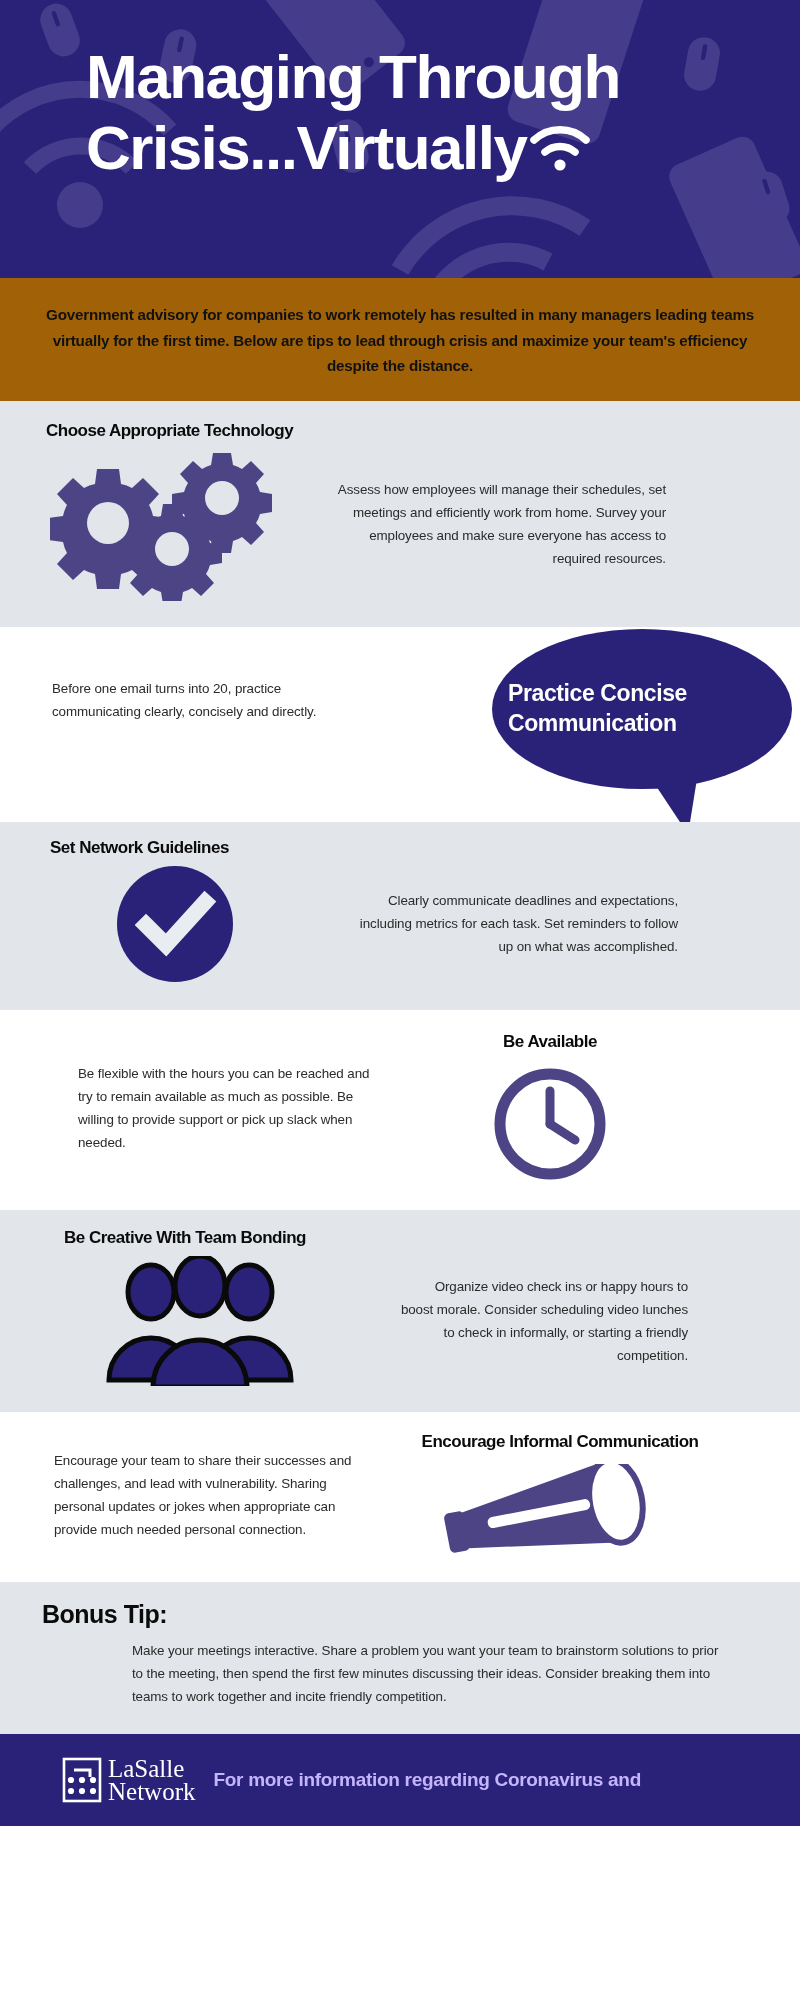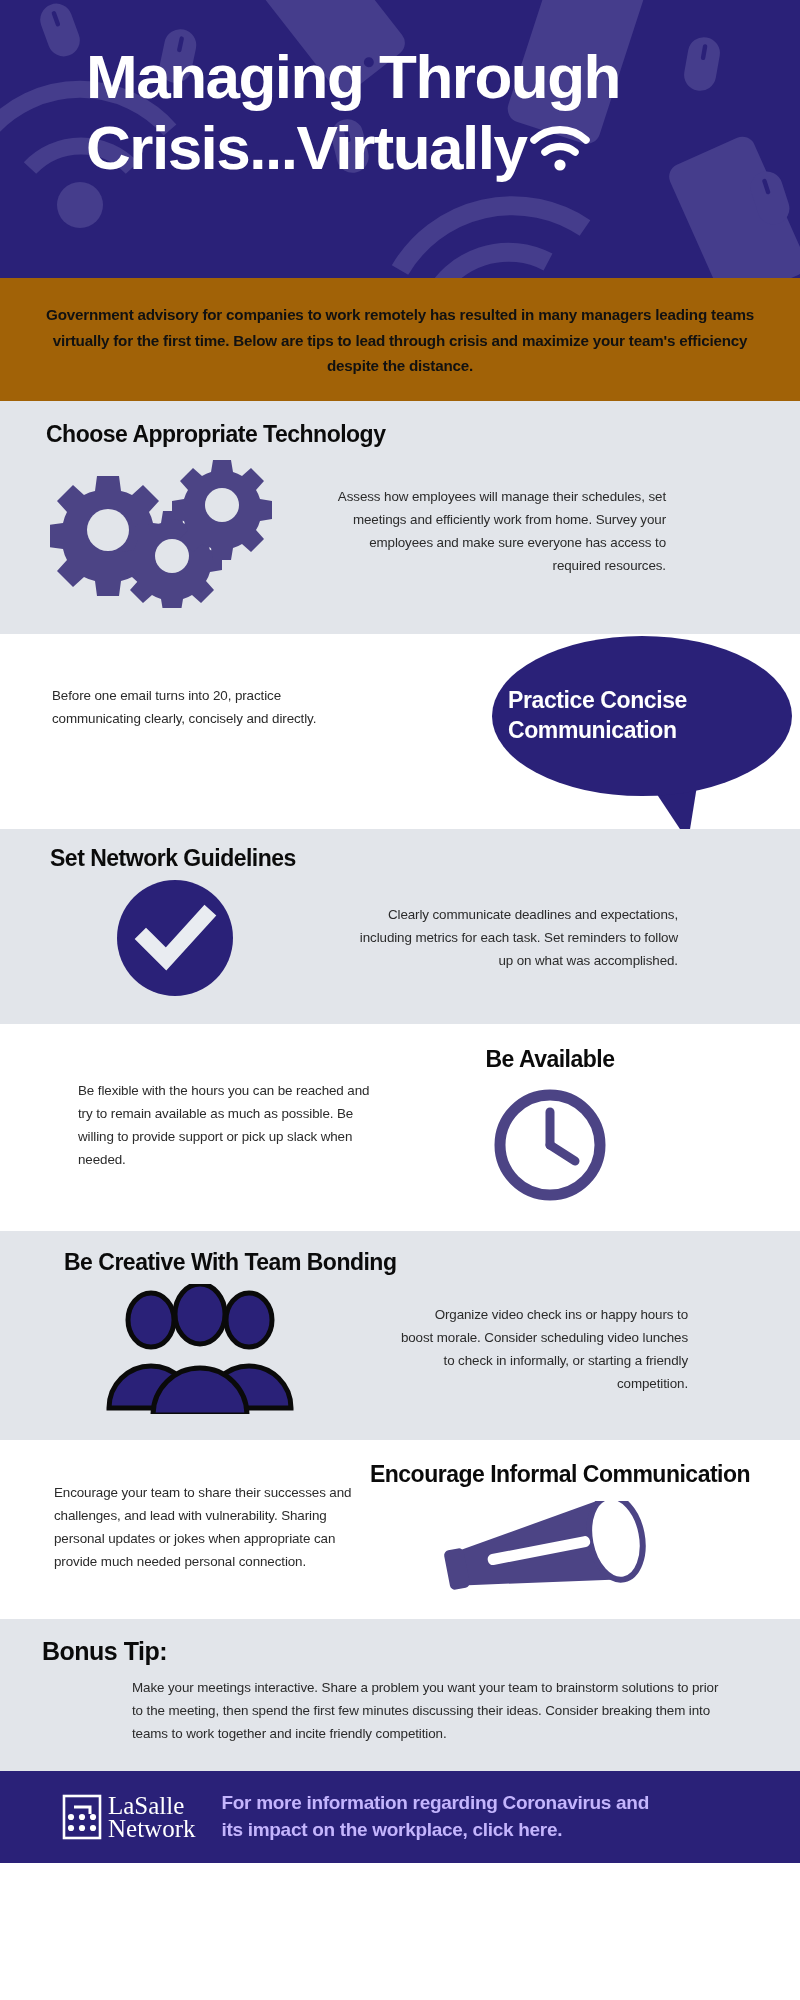--- a/index.html
+++ b/index.html
@@ -56,21 +56,21 @@
     line-height: 1.68;
     letter-spacing: -0.2px;
   }
 
   
   .band { width: 800px; position: relative; }
   .band.gray { background: #e2e5ea; }
   .band.white { background: #ffffff; }
 
   .sec-title {
-    font-size: 23px;
+    font-size: 17px;
     font-weight: bold;
     color: #0b0b0b;
     letter-spacing: -0.5px;
   }
   .body-txt {
     font-size: 13.4px;
     color: #2b2b2b;
     line-height: 1.72;
     letter-spacing: -0.1px;
   }
@@ -153,21 +153,21 @@
 
   
   .footer {
     width: 800px;
     height: 92px;
     background: #2a2178;
     display: flex;
     align-items: center;
     padding-left: 62px;
   }
-  .logo-wrap { display: flex; margin-right: 26px; }
+  .logo-wrap { display: flex; margin-right: 18px; }
   .logo-words {
     margin-left: 6px;
     color: #ffffff;
     font-family: "Liberation Serif", serif;
     line-height: 0.93;
   }
   .logo-words .l1 { font-size: 25px; }
   .logo-words .l2 { font-size: 25px; }
   .footer-txt {
     color: #c4b5fd;
@@ -381,17 +381,16 @@
         <circle cx="20" cy="34" r="3.1" fill="#ffffff"></circle>
         <circle cx="31" cy="34" r="3.1" fill="#ffffff"></circle>
       </svg>
       <div class="logo-words">
         <div class="l1">LaSalle</div>
         <div class="l2">Network</div>
       </div>
     </div>
     <div>
       <div class="footer-txt">For more information regarding Coronavirus and</div>
-      <div class="footer-txt">its impact on the workplace, click here.</div>
     </div>
   </div>
 
 </div>
 
 </body></html>

